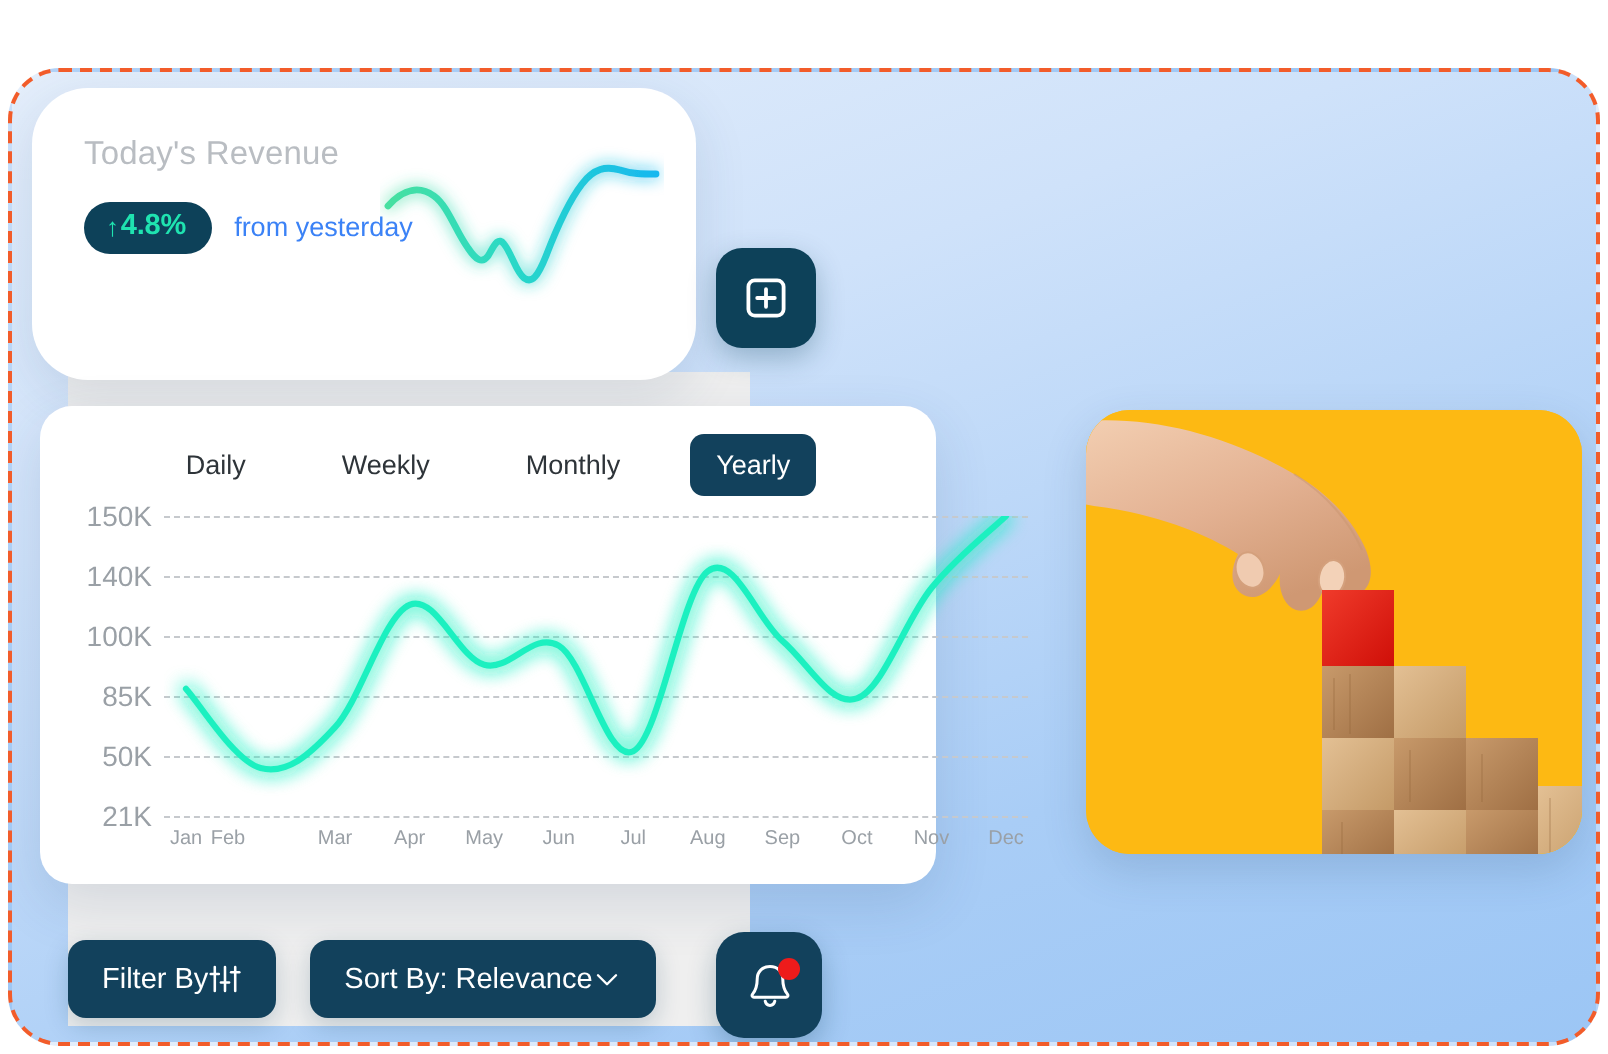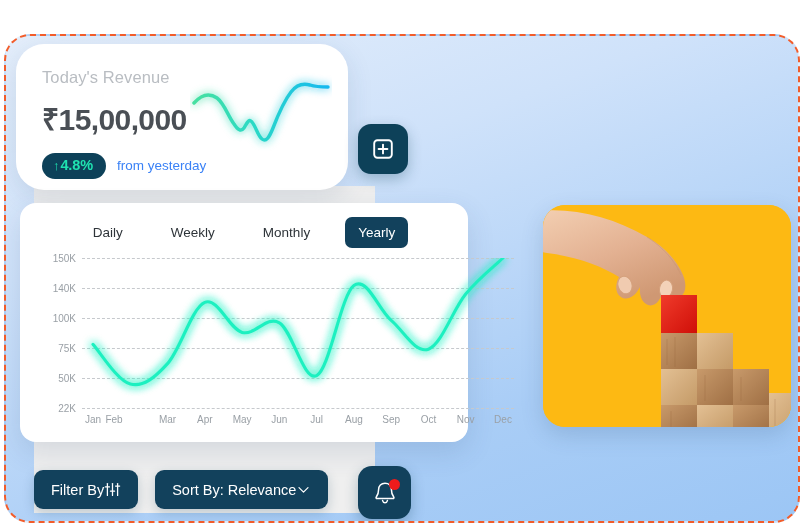--- a/index.html
+++ b/index.html
@@ -148,21 +148,21 @@
 
   #plot-area {
     position: absolute;
     left: 0; top: 55px;
     width: 504px;
     height: 184px;
   }
   .y-label {
     position: absolute;
     right: 0;
-    font-size: 10px;
+    font-size: 14px;
     color: #9aa0a6;
     transform: translateY(-50%);
     white-space: nowrap;
     text-align: right;
   }
   #y-axis { position: absolute; left: 12px; top: 0; width: 44px; height: 150px; }
   #grid-wrap { position: absolute; left: 62px; top: 0; width: 432px; height: 150px; }
   .gridline {
     position: absolute;
     left: 0; right: 0;
@@ -251,21 +251,20 @@
 </style>
 </head>
 <body>
 
 <div id="canvas-frame">
 
   <div id="grey-panel"></div>
 
   <div id="revenue-card">
     <div id="revenue-title">Today's Revenue</div>
-    <div id="revenue-amount">₹15,00,000</div>
     <div id="revenue-delta-row">
       <span id="revenue-badge">
         <span class="arrow">↑</span>
           <span>4.8%</span>
       </span>
       <span id="revenue-from-label">from yesterday</span>
     </div>
 
     <svg id="revenue-spark" viewBox="0 0 142 92" preserveAspectRatio="none">
       <defs>
@@ -298,23 +297,23 @@
 
     <div id="chart-tabs">
         <button class="chart-tab">Daily</button>
         <button class="chart-tab">Weekly</button>
         <button class="chart-tab">Monthly</button>
         <button class="chart-tab active">Yearly</button>
       </div>
 
     <div id="plot-area">
       <div id="y-axis">
-          <div class="y-label" style="top: 150px;">22K</div>
+          <div class="y-label" style="top: 150px;">21K</div>
           <div class="y-label" style="top: 120px;">50K</div>
-          <div class="y-label" style="top: 90px;">75K</div>
+          <div class="y-label" style="top: 90px;">85K</div>
           <div class="y-label" style="top: 60px;">100K</div>
           <div class="y-label" style="top: 30px;">140K</div>
           <div class="y-label" style="top: 0px;">150K</div>
         </div>
       <div id="grid-wrap">
           <div class="gridline" style="top: 150px;"></div>
           <div class="gridline" style="top: 120px;"></div>
           <div class="gridline" style="top: 90px;"></div>
           <div class="gridline" style="top: 60px;"></div>
           <div class="gridline" style="top: 30px;"></div>

